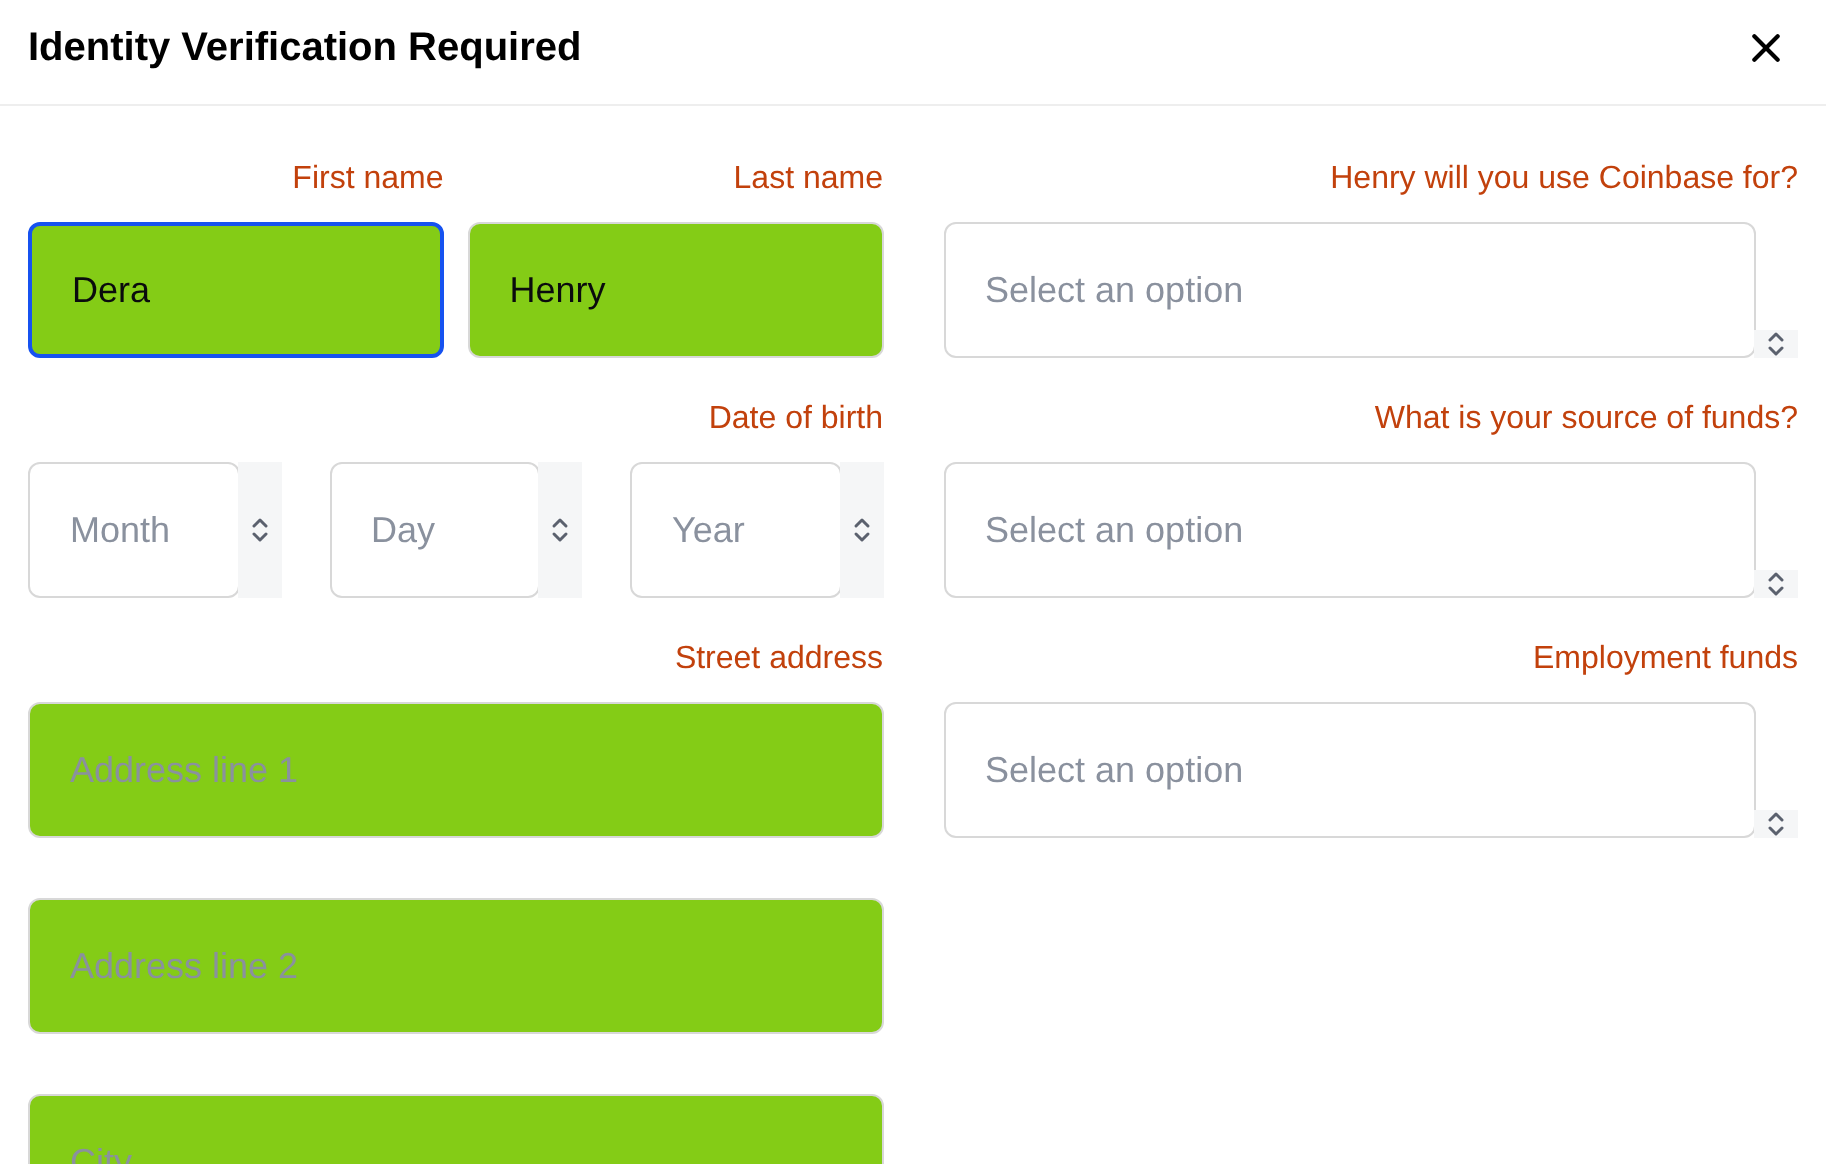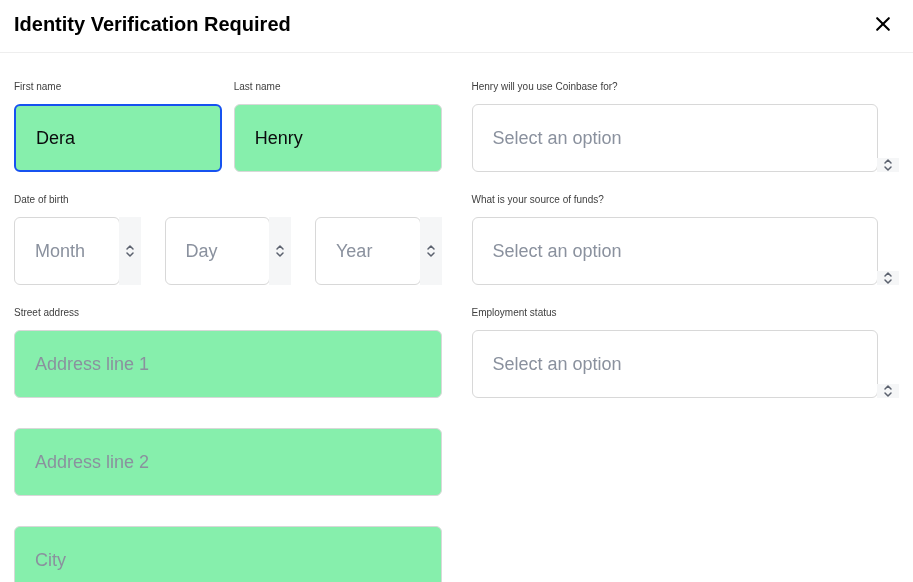--- a/index.html
+++ b/index.html
@@ -44,41 +44,42 @@
       padding: 28px 14px 0 14px;
       gap: 30px;
     }
     .column {
       flex: 1;
     }
     .field-group {
       margin-bottom: 22px;
     }
     .label {
-      font-size: 10px;
-      color: #404040;
+      font-size: 16px;
+      color: #c2410c;
       margin-bottom: 12px;
       display: block;
+      text-align: right;
     }
     .name-row {
       display: flex;
       gap: 12px;
     }
     .name-row .text-input-wrapper {
       flex: 1;
     }
     .text-input {
       width: 100%;
       height: 68px;
       border: 1px solid #d8d8d8;
       border-radius: 6px;
       padding: 0 20px;
       font-size: 18px;
       color: #0a0b0d;
-      background: #86efac;
+      background: #84cc16;
       outline: none;
     }
     .text-input.focused {
       border: 2px solid #1652f0;
     }
     .text-input::placeholder {
       color: #8a919e;
     }
     .dob-row {
       display: flex;
@@ -226,21 +227,21 @@
         <div class="select-arrow">
           <svg viewBox="0 0 10 14" fill="none" stroke="#5b616e" stroke-width="1.5" stroke-linecap="round" stroke-linejoin="round">
             <polyline points="2,5 5,2 8,5"></polyline>
             <polyline points="2,9 5,12 8,9"></polyline>
           </svg>
         </div>
       </div>
     </div>
 
     <div class="field-group">
-      <label class="label">Employment status</label>
+      <label class="label">Employment funds</label>
       <div class="select-wrapper select-wide">
         <div class="select-main">Select an option</div>
         <div class="select-arrow">
           <svg viewBox="0 0 10 14" fill="none" stroke="#5b616e" stroke-width="1.5" stroke-linecap="round" stroke-linejoin="round">
             <polyline points="2,5 5,2 8,5"></polyline>
             <polyline points="2,9 5,12 8,9"></polyline>
           </svg>
         </div>
       </div>
     </div>

